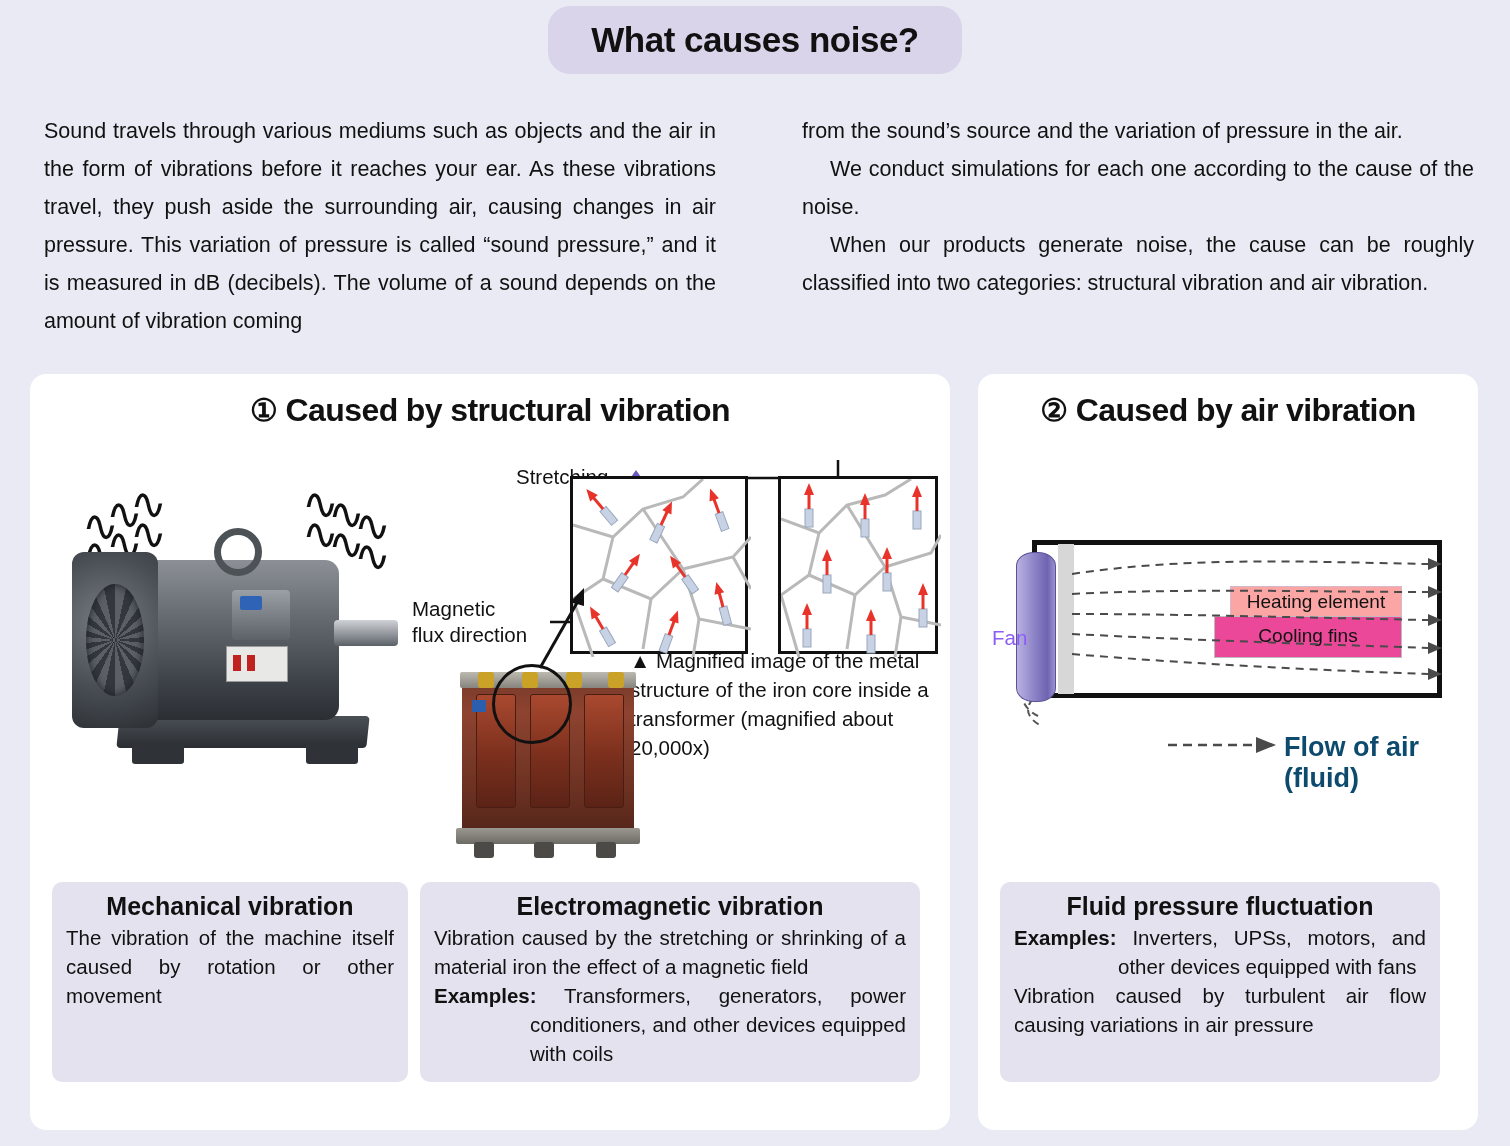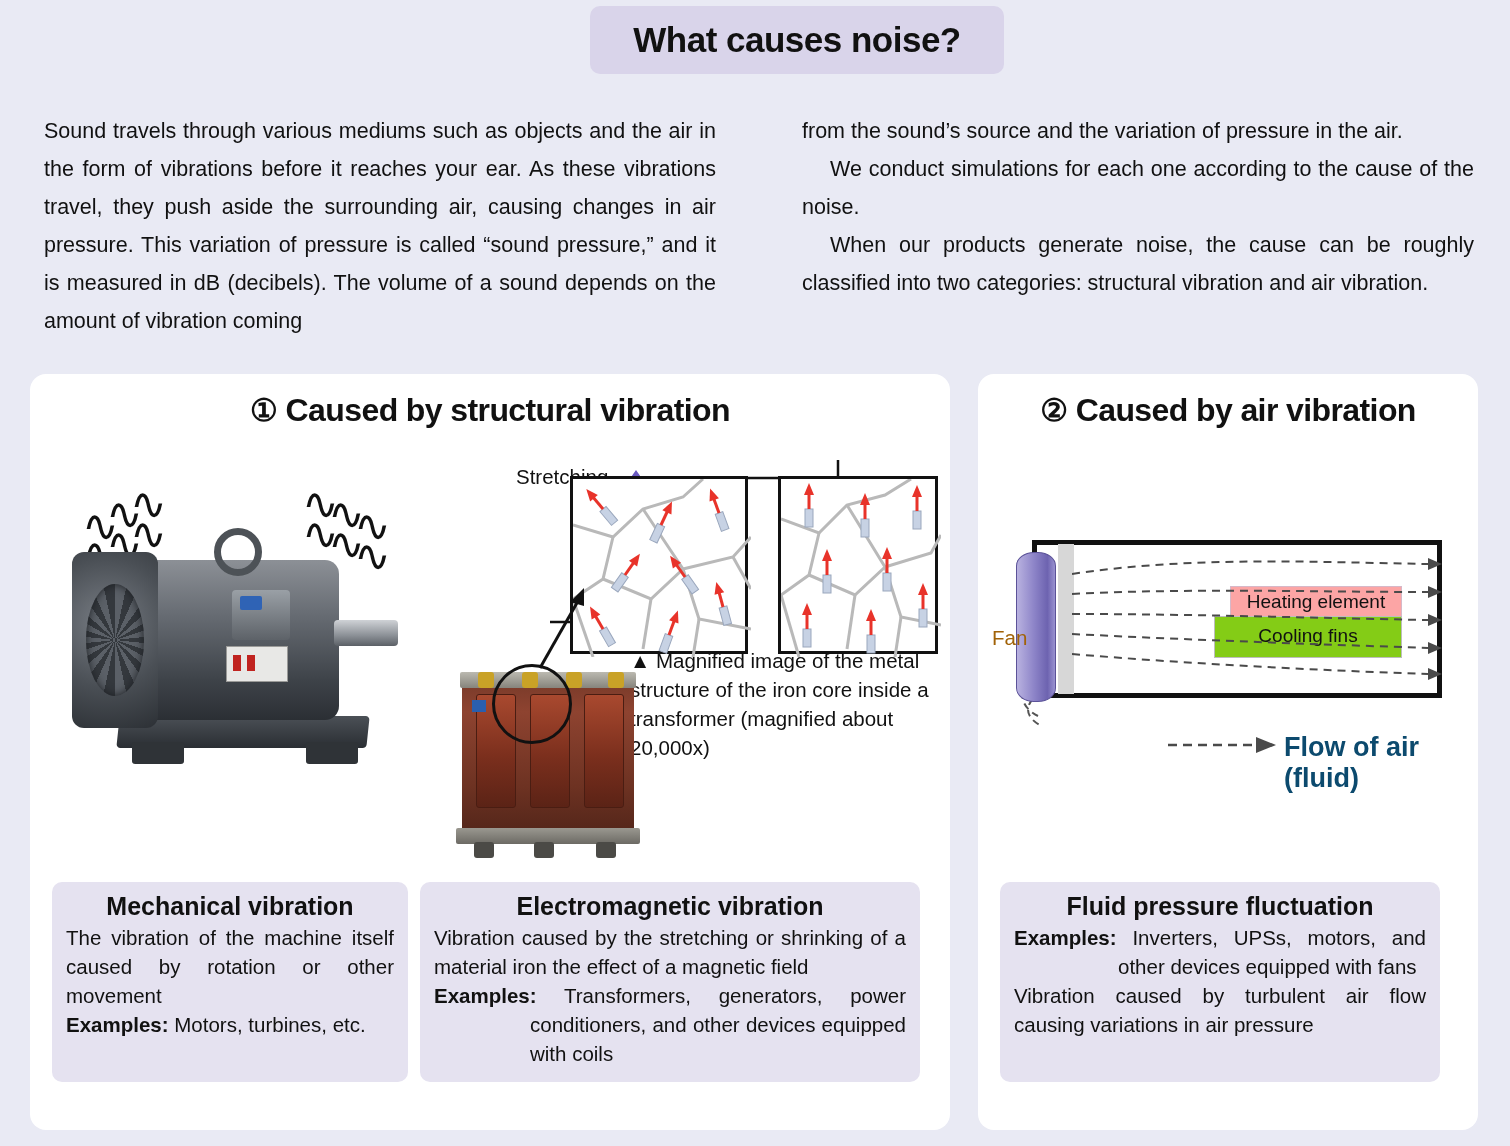--- a/index.html
+++ b/index.html
@@ -21,25 +21,24 @@
   }
 
   
   .title-banner {
     position: absolute;
     left: 548px;
     top: 6px;
     width: 414px;
     height: 68px;
     background: #d9d4ea;
-    border-radius: 10px;
+    border-radius: 22px;
     display: flex;
     align-items: center;
     justify-content: center;
-    margin-left: 42px;
   }
   .title-banner .title-text {
     font-size: 35px;
     font-weight: bold;
     letter-spacing: -0.5px;
     color: #111;
   }
 
   
   .intro {
@@ -400,42 +399,42 @@
     height: 30px;
     background: #fca5a5;
     border: 1px solid #d6b8c8;
   }
   .cool-fin {
     position: absolute;
     left: 222px;
     top: 102px;
     width: 186px;
     height: 40px;
-    background: #84cc16;
+    background: #ec4899;
     border: 1px solid #bdbdbd;
   }
   .inbox-label {
     position: absolute;
     font-size: 19px;
     color: #111;
     text-align: center;
     width: 100%;
   }
   .legend-text {
     position: absolute;
     font-size: 27px;
     color: #0c4a6e;
     font-weight: bold;
   }
   .fan-label {
     position: absolute;
     left: 0px;
     top: 112px;
     font-size: 20.5px;
-    color: #a16207;
+    color: #8b5cf6;
   }
 </style>
 </head>
 <body>
 
 <div class="page">
 
   <div class="title-banner">
     <div class="title-text">What causes noise?</div>
   </div>
@@ -484,20 +483,24 @@
         <div class="motor-eye"></div>
         <div class="motor-box">
           <div class="blue"></div>
         </div>
         <div class="motor-plate">
           <div class="bar" style="left:6px; top:8px; width:8px; height:16px;"></div>
           <div class="bar" style="left:20px; top:8px; width:8px; height:16px;"></div>
         </div>
       </div>
 
+      <div class="leader-label" style="left:382px; top:222px; width:140px; text-align:left;">
+        <div>Magnetic</div>
+        <div>flux direction</div>
+      </div>
       <svg style="position:absolute;left:520px;top:236px;" width="60" height="24">
         <line x1="0" y1="12" x2="48" y2="12" stroke="#111" stroke-width="2.5"></line>
         <polygon points="48,6 60,12 48,18" fill="#111"></polygon>
       </svg>
 
       <div class="leader-label" style="left:486px; top:90px;">Stretching</div>
       <svg style="position:absolute;left:588px;top:84px;" width="230" height="60">
         <polyline points="0,20 220,20 220,2" fill="none" stroke="#111" stroke-width="2.5"></polyline>
       </svg>
       <svg style="position:absolute;left:588px;top:96px;" width="40" height="42">
@@ -641,24 +644,20 @@
 
       <div class="circle-marker"></div>
       <svg style="position:absolute;left:498px;top:214px;" width="62" height="92">
         <line x1="54" y1="6" x2="12" y2="80" stroke="#111" stroke-width="3"></line>
         <polygon points="58,0 44,14 58,18" fill="#111" transform="translate(-2,0)"></polygon>
       </svg>
 
       <div class="caption-box" style="left:22px; top:508px; width:356px; height:200px;">
         <div class="caption-title">Mechanical vibration</div>
         <div class="caption-body">The vibration of the machine itself caused by rotation or other movement</div>
-        <div class="caption-body">
-          <span class="lbl">Examples:</span>
-          <span>Motors, turbines, etc.</span>
-        </div>
       </div>
 
       <div class="caption-box" style="left:390px; top:508px; width:500px; height:200px;">
         <div class="caption-title">Electromagnetic vibration</div>
         <div class="caption-body">Vibration caused by the stretching or shrinking of a material iron the effect of a magnetic field</div>
         <div class="caption-body hang">
           <span class="lbl">Examples:</span>
           <span>Transformers, generators, power conditioners, and other devices equipped with coils</span>
         </div>
       </div>

